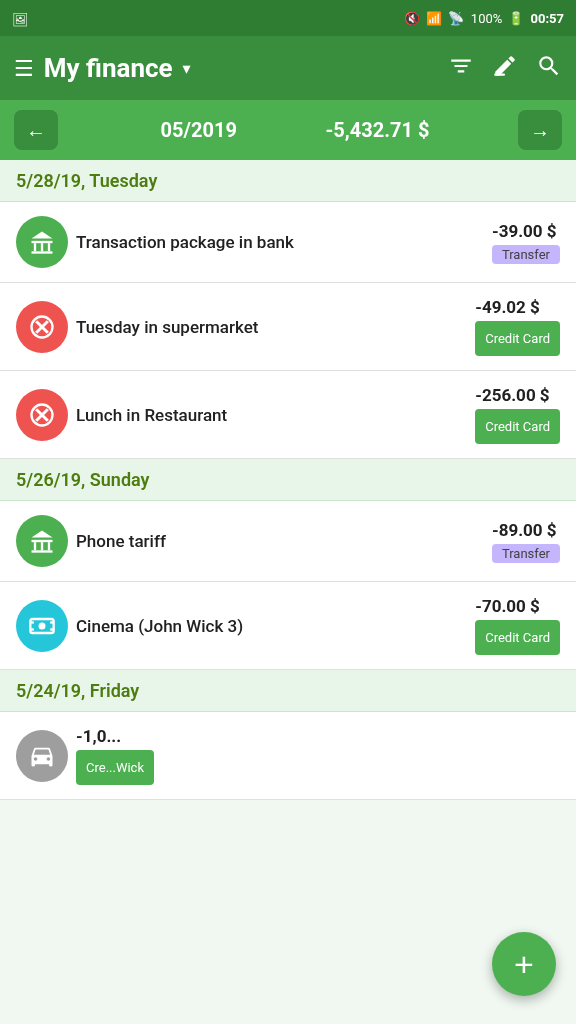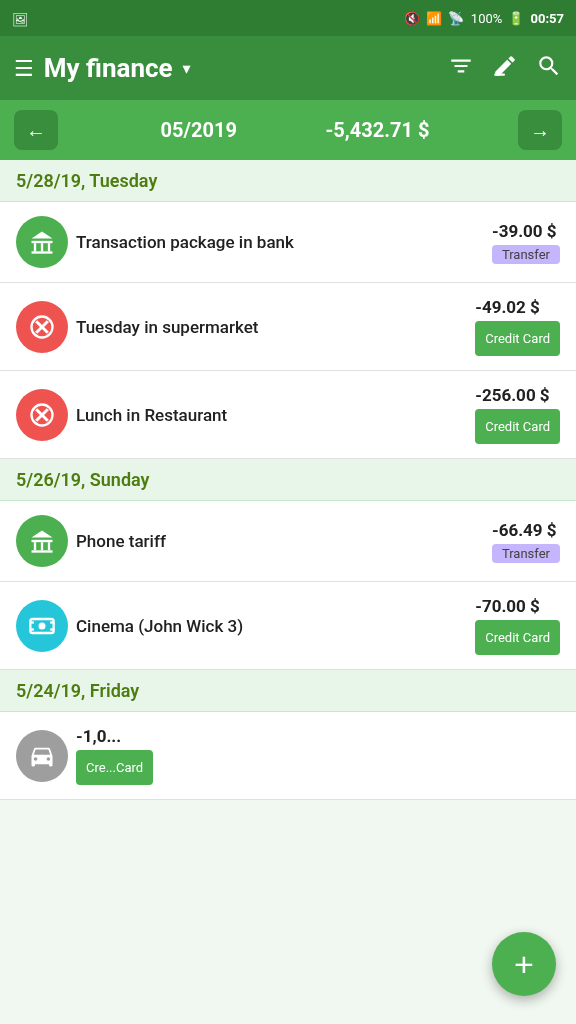--- a/index.html
+++ b/index.html
@@ -322,21 +322,21 @@
         <rect x="3" y="11" width="18" height="2"></rect>
         <rect x="5" y="13" width="2" height="7"></rect>
         <rect x="11" y="13" width="2" height="7"></rect>
         <rect x="17" y="13" width="2" height="7"></rect>
         <rect x="3" y="20" width="18" height="2"></rect>
         <polygon points="12,3 3,9 21,9"></polygon>
       </svg>
     </div>
     <span class="transaction-name">Phone tariff</span>
     <div class="transaction-right">
-      <span class="transaction-amount">-66.49 $</span>
+      <span class="transaction-amount">-89.00 $</span>
       <span class="transaction-tag">Transfer</span>
     </div>
   </div>
 
   <div class="transaction-item">
     <div class="transaction-icon icon-cyan">
       <svg width="28" height="28" viewBox="0 0 24 24" fill="white">
         <rect x="2" y="6" width="20" height="12" rx="2" fill="none" stroke="white" stroke-width="2"></rect>
         <circle cx="12" cy="12" r="3" fill="white"></circle>
         <line x1="2" y1="9" x2="5" y2="9" stroke="white" stroke-width="2"></line>
@@ -357,19 +357,19 @@
   </div>
 
   <div class="transaction-item">
     <div class="transaction-icon icon-gray">
       <svg width="28" height="28" viewBox="0 0 24 24" fill="white">
         <path d="M18.92 6.01C18.72 5.42 18.16 5 17.5 5h-11c-.66 0-1.21.42-1.42 1.01L3 12v8c0 .55.45 1 1 1h1c.55 0 1-.45 1-1v-1h12v1c0 .55.45 1 1 1h1c.55 0 1-.45 1-1v-8l-2.08-5.99zM6.5 16c-.83 0-1.5-.67-1.5-1.5S5.67 13 6.5 13s1.5.67 1.5 1.5S7.33 16 6.5 16zm11 0c-.83 0-1.5-.67-1.5-1.5s.67-1.5 1.5-1.5 1.5.67 1.5 1.5-.67 1.5-1.5 1.5zM5 11l1.5-4.5h11L19 11H5z"></path>
       </svg>
     </div>
     <div class="transaction-right">
       <span class="transaction-amount">-1,0...</span>
-      <span class="transaction-tag-green">Cre...Card</span>
+      <span class="transaction-tag-green">Cre...Wick</span>
     </div>
   </div>
 
 </div>
 
 <button class="fab">+</button>
 
 </body></html>

